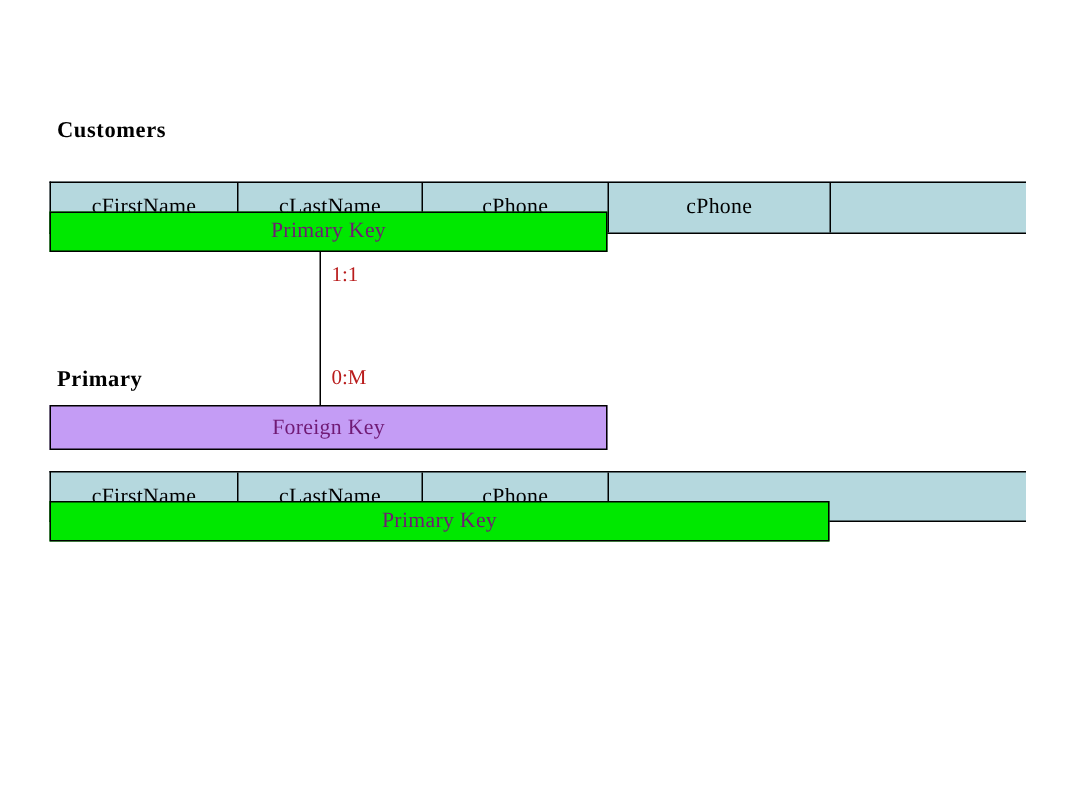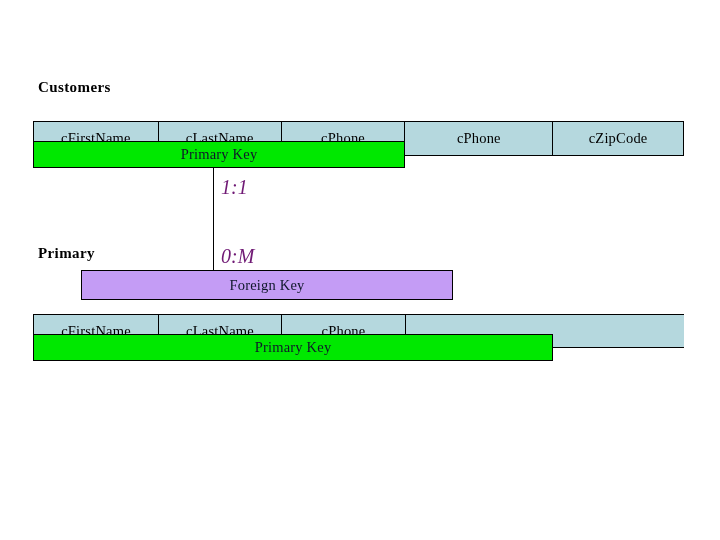--- a/index.html
+++ b/index.html
@@ -68,62 +68,60 @@
     position: absolute;
     box-sizing: border-box;
     border: 1px solid #000000;
     display: flex;
     align-items: center;
     justify-content: center;
     font-size: 14.5px;
     line-height: 1;
     white-space: nowrap;
     letter-spacing: 0.2px;
-    color: #0f172a;
+    color: #701a75;
   }
   .key-primary { background: #00e800; }
   .key-foreign { background: #c49cf5; }
 
   #customers-pk { left: 33px; top: 141px; width: 372px; height: 27px; }
-  #orders-fk    { left: 33px; top: 270px; width: 372px; height: 30px; margin-left: 48px; }
+  #orders-fk    { left: 33px; top: 270px; width: 372px; height: 30px; }
   #orders-pk    { left: 33px; top: 334px; width: 520px; height: 27px; }
 
   
   #relationship-line {
     position: absolute;
     left: 213px;
     top: 168px;
     width: 1px;
     height: 102px;
     background: #000000;
   }
   .cardinality {
     position: absolute;
-    font-size: 20px;
+    font-size: 14px;
     line-height: 1;
     white-space: nowrap;
-    color: #701a75;
-    font-style: italic;
+    color: #b91c1c;
   }
   #cardinality-top    { left: 221px; top: 177px; }
   #cardinality-bottom { left: 221px; top: 246px; }
 </style>
 </head>
 <body>
 
 <div id="canvas">
 
   <div class="entity-title" id="customers-title">Customers</div>
 
   <div class="field-row" id="customers-fields">
     <div class="field-cell" style="width:125px">cFirstName</div>
     <div class="field-cell" style="width:123px">cLastName</div>
     <div class="field-cell" style="width:124px">cPhone</div>
     <div class="field-cell" style="width:148px">cPhone</div>
-    <div class="field-cell" style="width:131px">cZipCode</div>
   </div>
 
   <div class="key-bar key-primary" id="customers-pk">Primary Key</div>
 
   <div id="relationship-line"></div>
 
   <div class="cardinality" id="cardinality-top">1:1</div>
 
   <div class="cardinality" id="cardinality-bottom">0:M</div>
 

